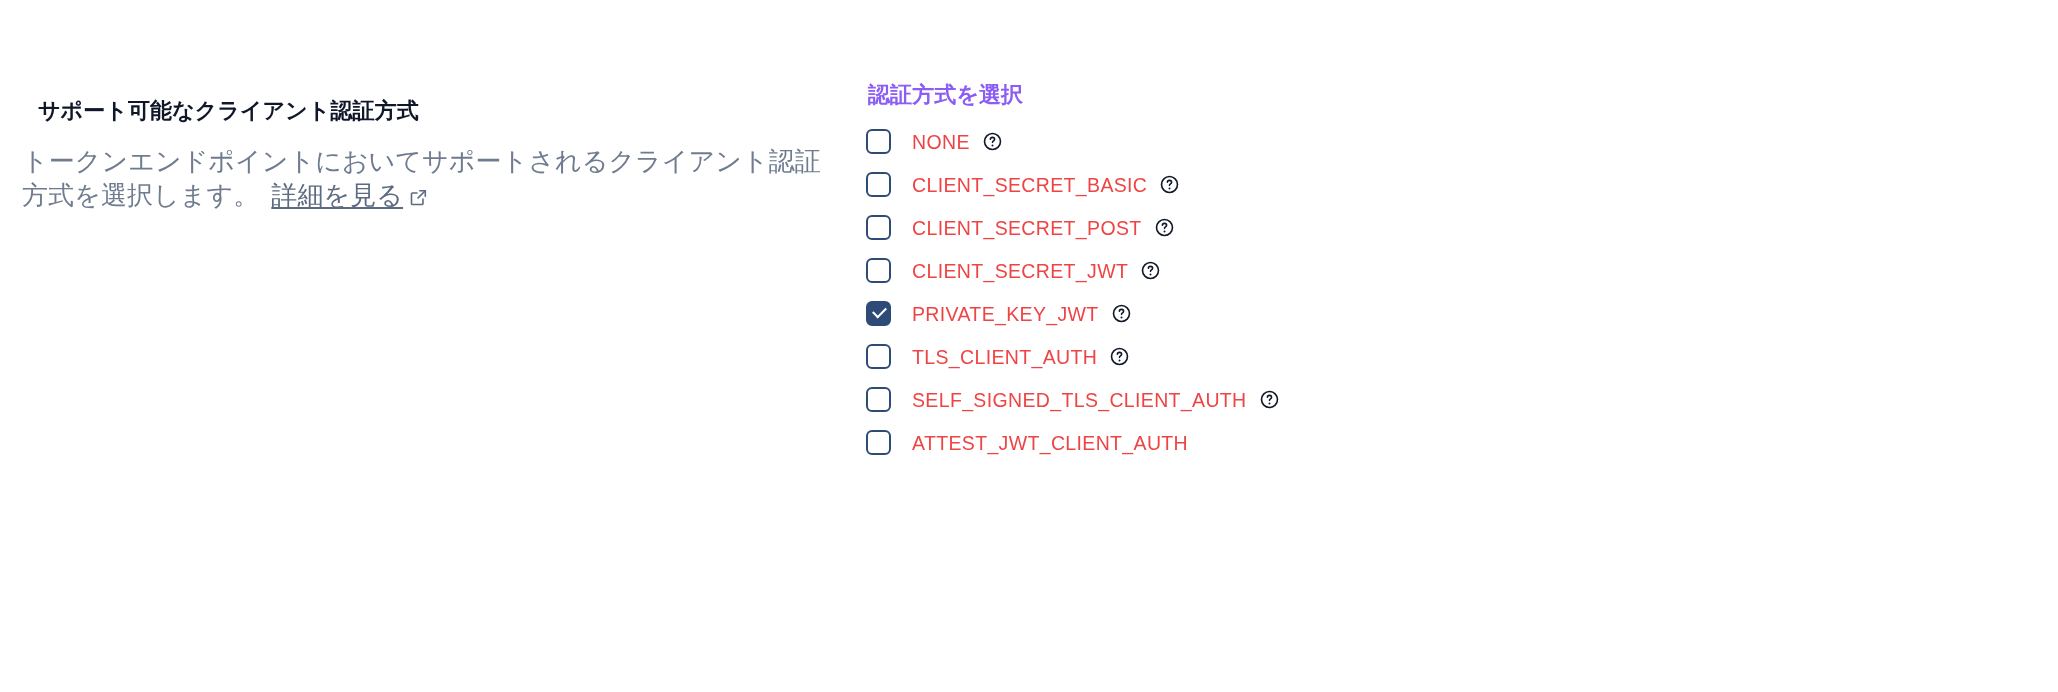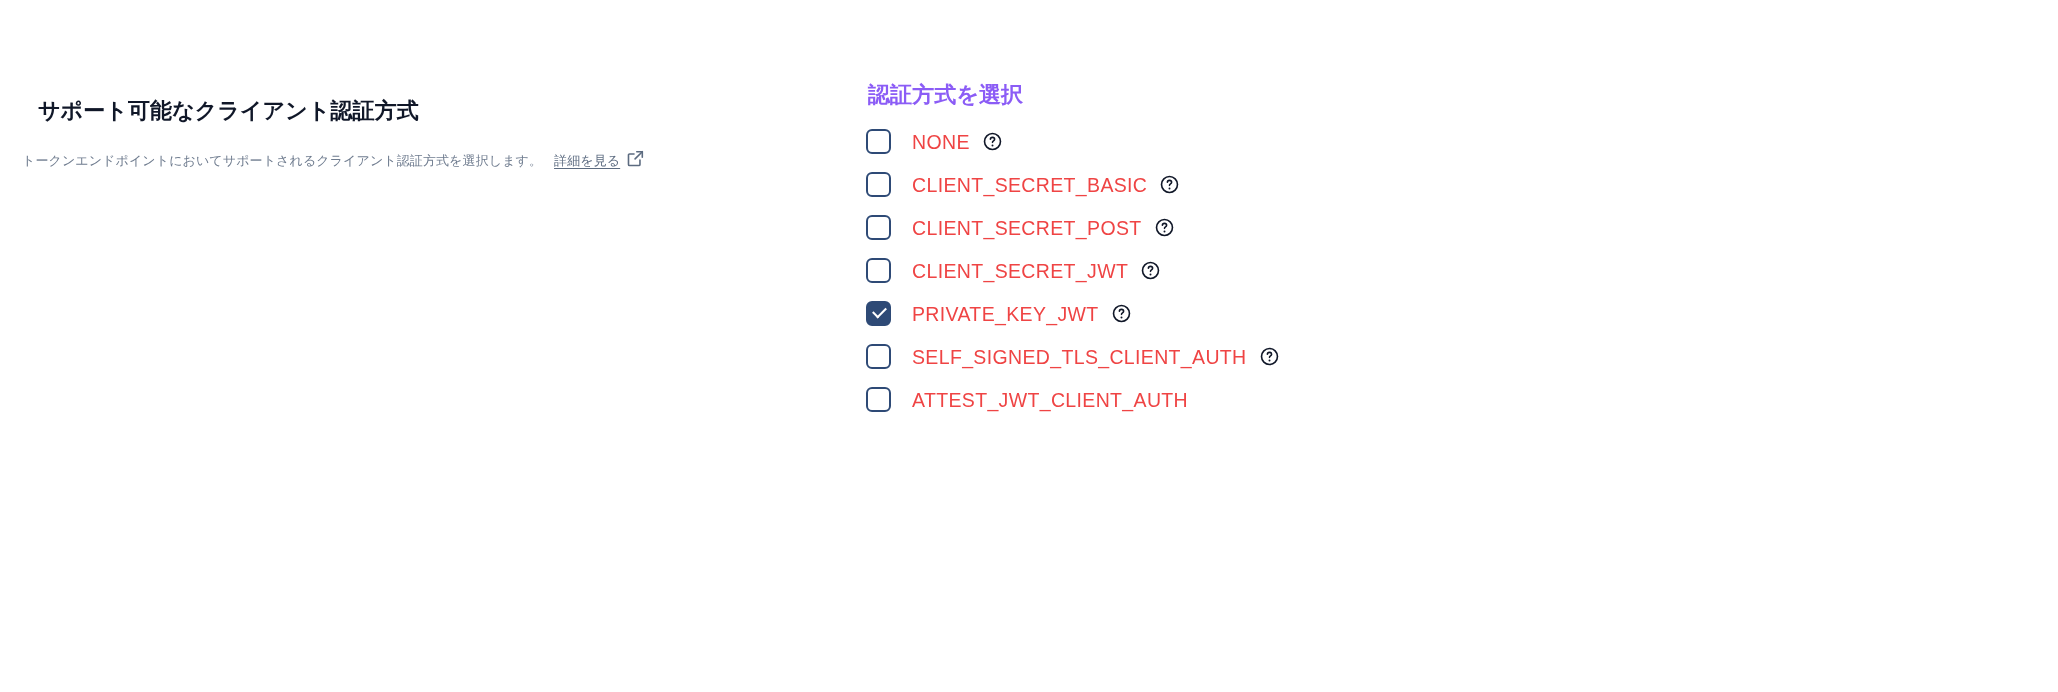--- a/index.html
+++ b/index.html
@@ -37,21 +37,21 @@
     font-size: 22px;
     font-weight: bold;
     line-height: 30px;
     color: #101728;
     letter-spacing: 0.1px;
     margin: 16px;
   }
 
   .section-desc {
     margin: 18px 0 0 0;
-    font-size: 13px;
+    font-size: 26px;
     line-height: 34px;
     color: #6f7c8f;
     letter-spacing: 0.1px;
     max-width: 800px;
   }
 
   .doc-link {
     color: #5c6b80;
     text-decoration: underline;
     text-underline-offset: 3px;
@@ -230,20 +230,33 @@
         <circle cx="10" cy="10" r="8.4" stroke="#101728" stroke-width="1.7"></circle>
         <path d="M7.8 7.7c0-1.2 1-2.1 2.2-2.1s2.2.9 2.2 2.05c0 1.9-2.2 1.55-2.2 3.25" stroke="#101728" stroke-width="1.7" stroke-linecap="round" stroke-linejoin="round"></path>
         <circle cx="10" cy="14.2" r="1.05" fill="#101728"></circle>
       </svg>
           </span>
   </li>
         <li class="checkbox-row">
     <span class="cb-box" aria-checked="false">
             <span class="tick"></span>
           </span>
+    <span class="cb-label">TLS_CLIENT_AUTH</span>
+    <span class="help-icon">
+            <svg viewBox="0 0 20 20" fill="none" xmlns="http://www.w3.org/2000/svg">
+        <circle cx="10" cy="10" r="8.4" stroke="#101728" stroke-width="1.7"></circle>
+        <path d="M7.8 7.7c0-1.2 1-2.1 2.2-2.1s2.2.9 2.2 2.05c0 1.9-2.2 1.55-2.2 3.25" stroke="#101728" stroke-width="1.7" stroke-linecap="round" stroke-linejoin="round"></path>
+        <circle cx="10" cy="14.2" r="1.05" fill="#101728"></circle>
+      </svg>
+          </span>
+  </li>
+        <li class="checkbox-row">
+    <span class="cb-box" aria-checked="false">
+            <span class="tick"></span>
+          </span>
     <span class="cb-label">SELF_SIGNED_TLS_CLIENT_AUTH</span>
     <span class="help-icon">
             <svg viewBox="0 0 20 20" fill="none" xmlns="http://www.w3.org/2000/svg">
         <circle cx="10" cy="10" r="8.4" stroke="#101728" stroke-width="1.7"></circle>
         <path d="M7.8 7.7c0-1.2 1-2.1 2.2-2.1s2.2.9 2.2 2.05c0 1.9-2.2 1.55-2.2 3.25" stroke="#101728" stroke-width="1.7" stroke-linecap="round" stroke-linejoin="round"></path>
         <circle cx="10" cy="14.2" r="1.05" fill="#101728"></circle>
       </svg>
           </span>
   </li>
         <li class="checkbox-row">

